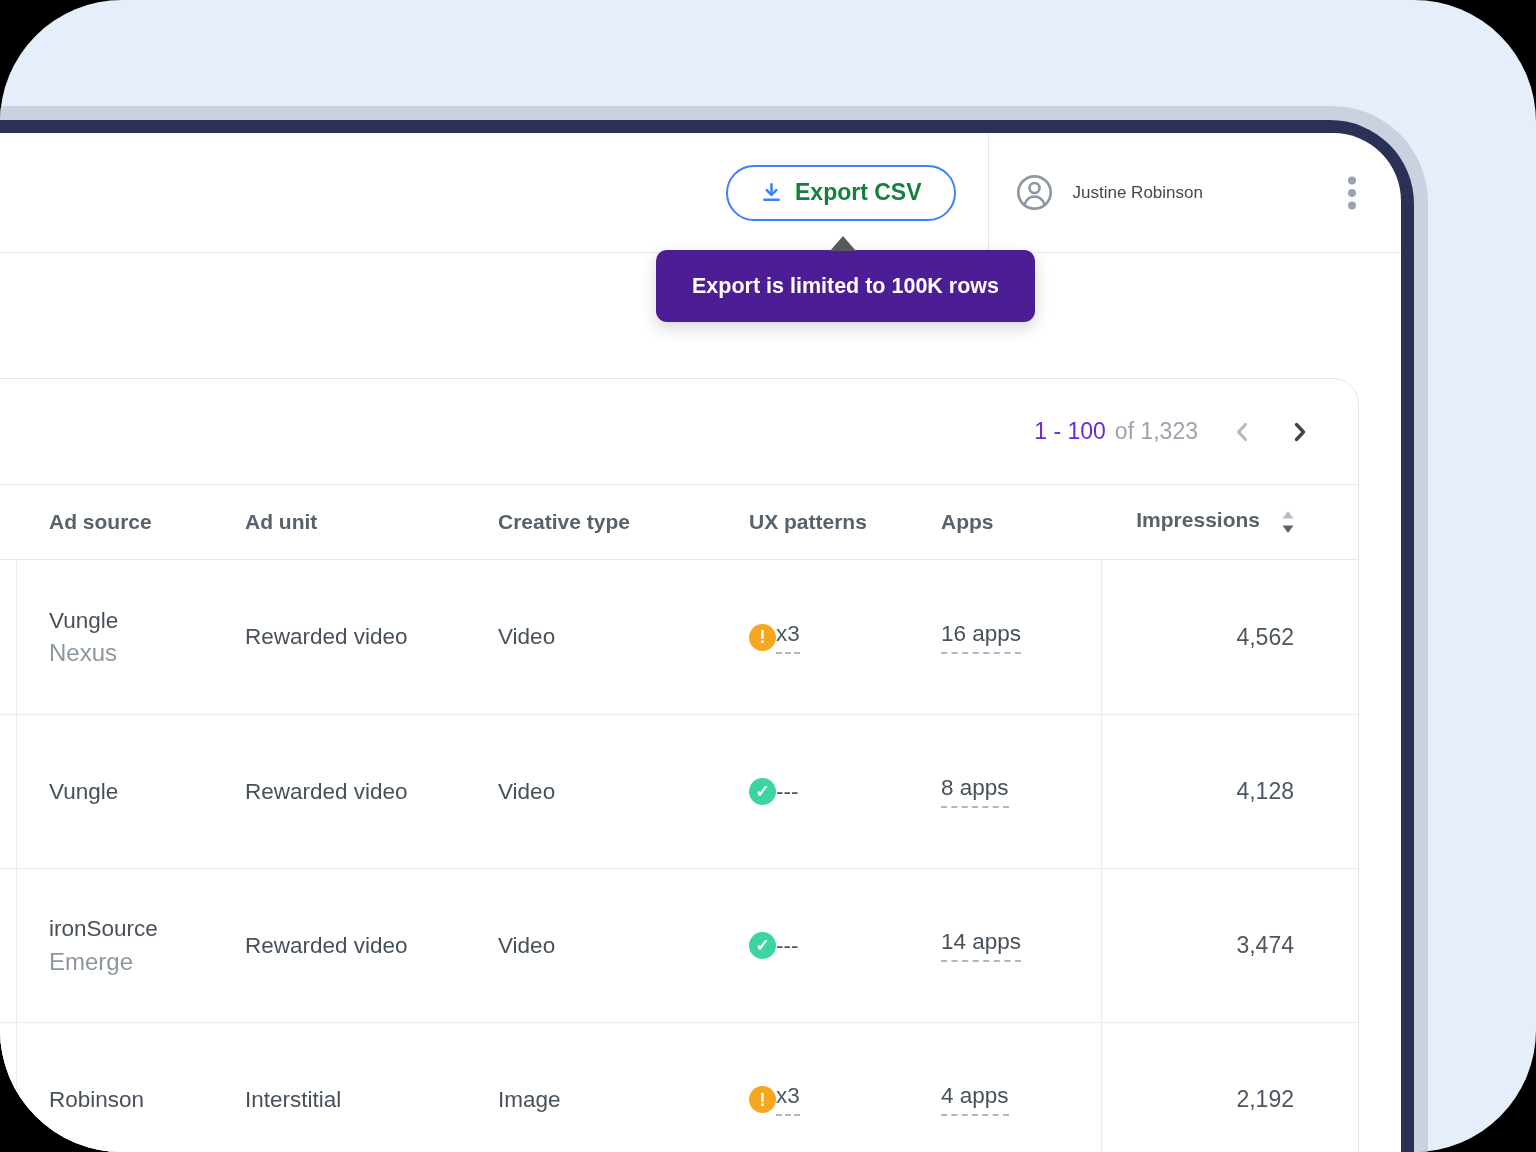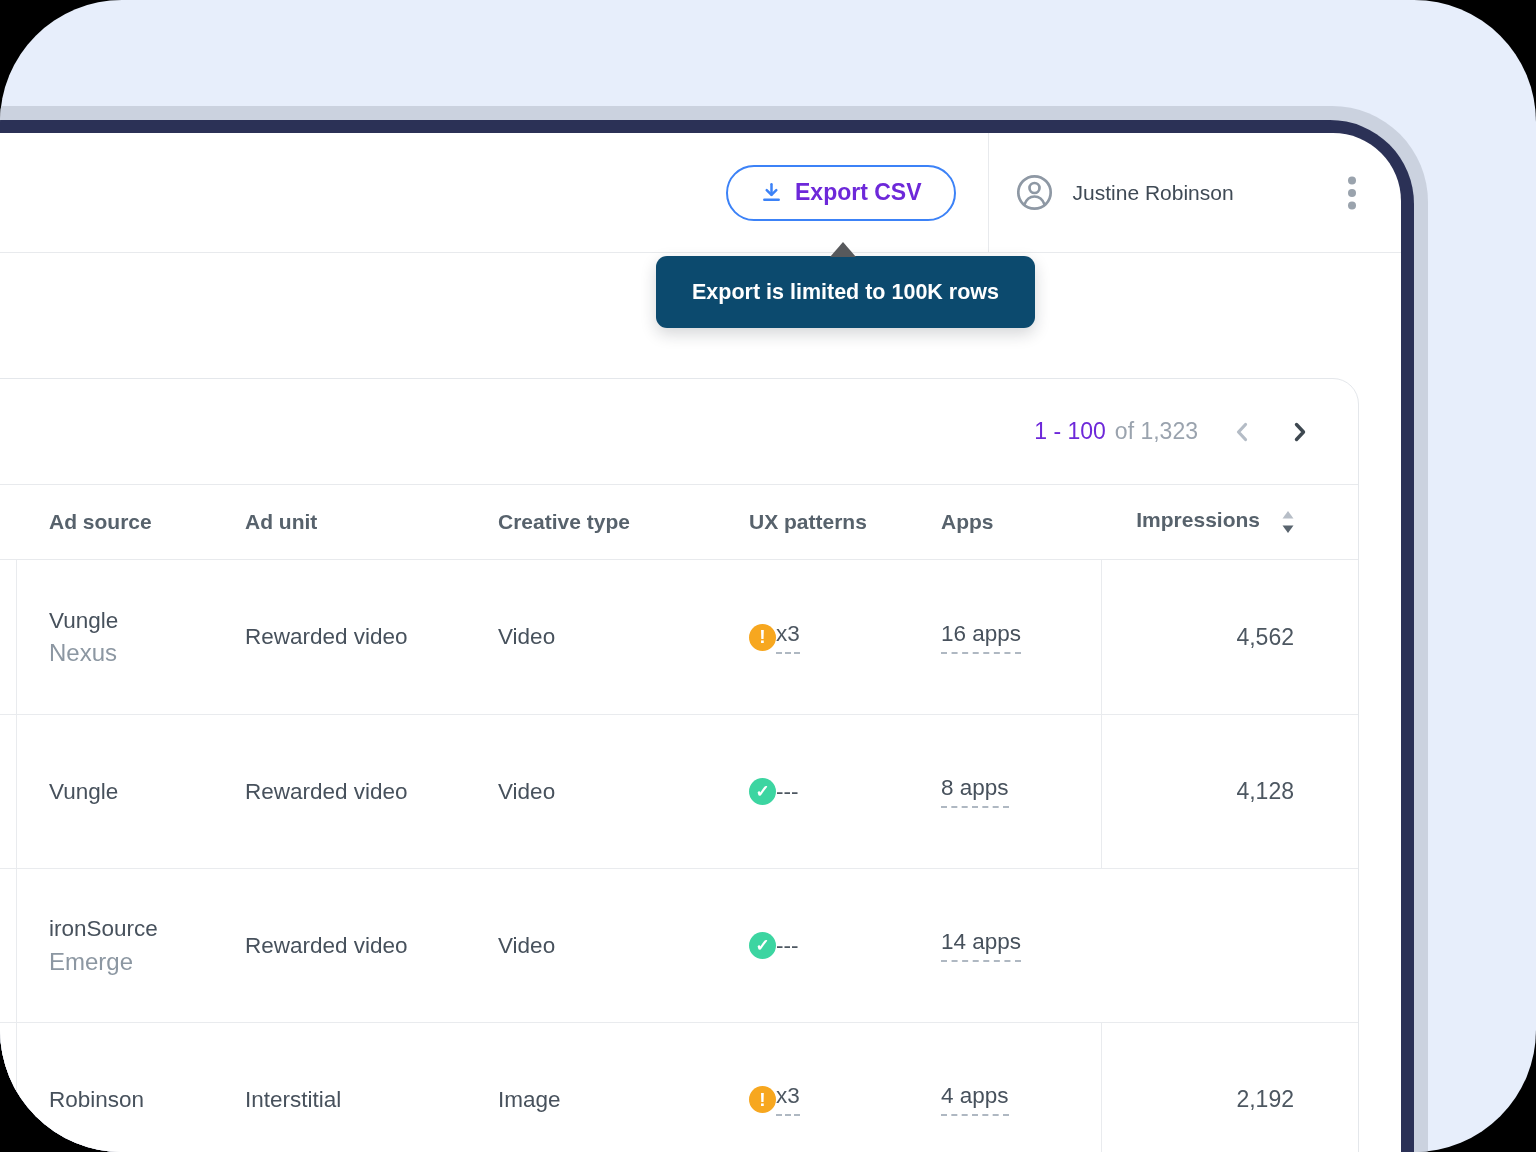--- a/index.html
+++ b/index.html
@@ -16,32 +16,32 @@
   .frame-navy  { position:absolute; left:0; top:14px; right:14px; bottom:0;
                  background:#2B3156; border-top-right-radius:84px; }
   .window      { position:absolute; left:0; top:13px; right:13px; bottom:0;
                  background:#FFFFFF; border-top-right-radius:68px; overflow:hidden; }
 
   
   .topbar { display:flex; align-items:center; height:120px; border-bottom:1px solid #E8EAED; }
   .export-btn { display:flex; align-items:center; gap:12px; margin-left:806px;
                 height:56px; padding:0 32px; background:#fff;
                 border:2px solid #3C82F7; border-radius:28px;
-                color:#6d28d9; font-size:23px; font-weight:700; cursor:pointer;
+                color:#15803d; font-size:23px; font-weight:700; cursor:pointer;
                 font-family:"Liberation Sans", sans-serif; }
   .topbar-divider { width:1px; align-self:stretch; background:#E8EAED; margin-left:32px; }
   .user-area { flex:1; display:flex; align-items:center; padding:0 40px 0 26px; }
-  .user-name { margin-left:19px; font-size:21px; font-weight:500; color:#3F4A55; }
+  .user-name { margin-left:19px; font-size:17px; font-weight:500; color:#3F4A55; }
   .kebab-btn { margin-left:auto; background:none; border:none; cursor:pointer; padding:4px; display:flex; }
 
   
   .tooltip { position:absolute; left:736px; top:117px; width:379px; height:72px;
-             background:#0c4a6e; border-radius:11px; display:flex; align-items:center;
+             background:#4c1d95; border-radius:11px; display:flex; align-items:center;
              justify-content:center; color:#fff; font-size:21.5px; font-weight:600;
-             box-shadow:0 6px 16px rgba(20,25,40,.18);margin-top:6px; }
+             box-shadow:0 6px 16px rgba(20,25,40,.18); }
   .tooltip::before { content:""; position:absolute; top:-14px; left:174px;
              border-left:13px solid transparent; border-right:13px solid transparent;
              border-bottom:15px solid #57595C; }
 
   
   .card { position:absolute; left:-40px; top:245px; width:1479px; bottom:-60px;
           background:#fff; border:1px solid #E4E7EB; border-radius:26px; }
 
   .pagination { display:flex; align-items:center; justify-content:flex-end;
                 height:105px; padding-right:44px; font-size:23px; }
@@ -205,20 +205,23 @@
             </div>
             <div class="cell">Rewarded video</div>
             <div class="cell">Video</div>
             <div class="cell c-ux">
               <span class="ux-icon" data-status="ok"></span>
               <span class="ux-label">---</span>
             </div>
             <div class="cell">
               <span class="apps-link">14 apps</span>
             </div>
+            <div class="cell c-imp">
+              <span>3,474</span>
+            </div>
           </div>
 
           <div class="trow grid-cols">
             <div class="cell c-stub"></div>
             <div class="cell">
               <div class="src-main">Robinson</div>
 
             </div>
             <div class="cell">Interstitial</div>
             <div class="cell">Image</div>

